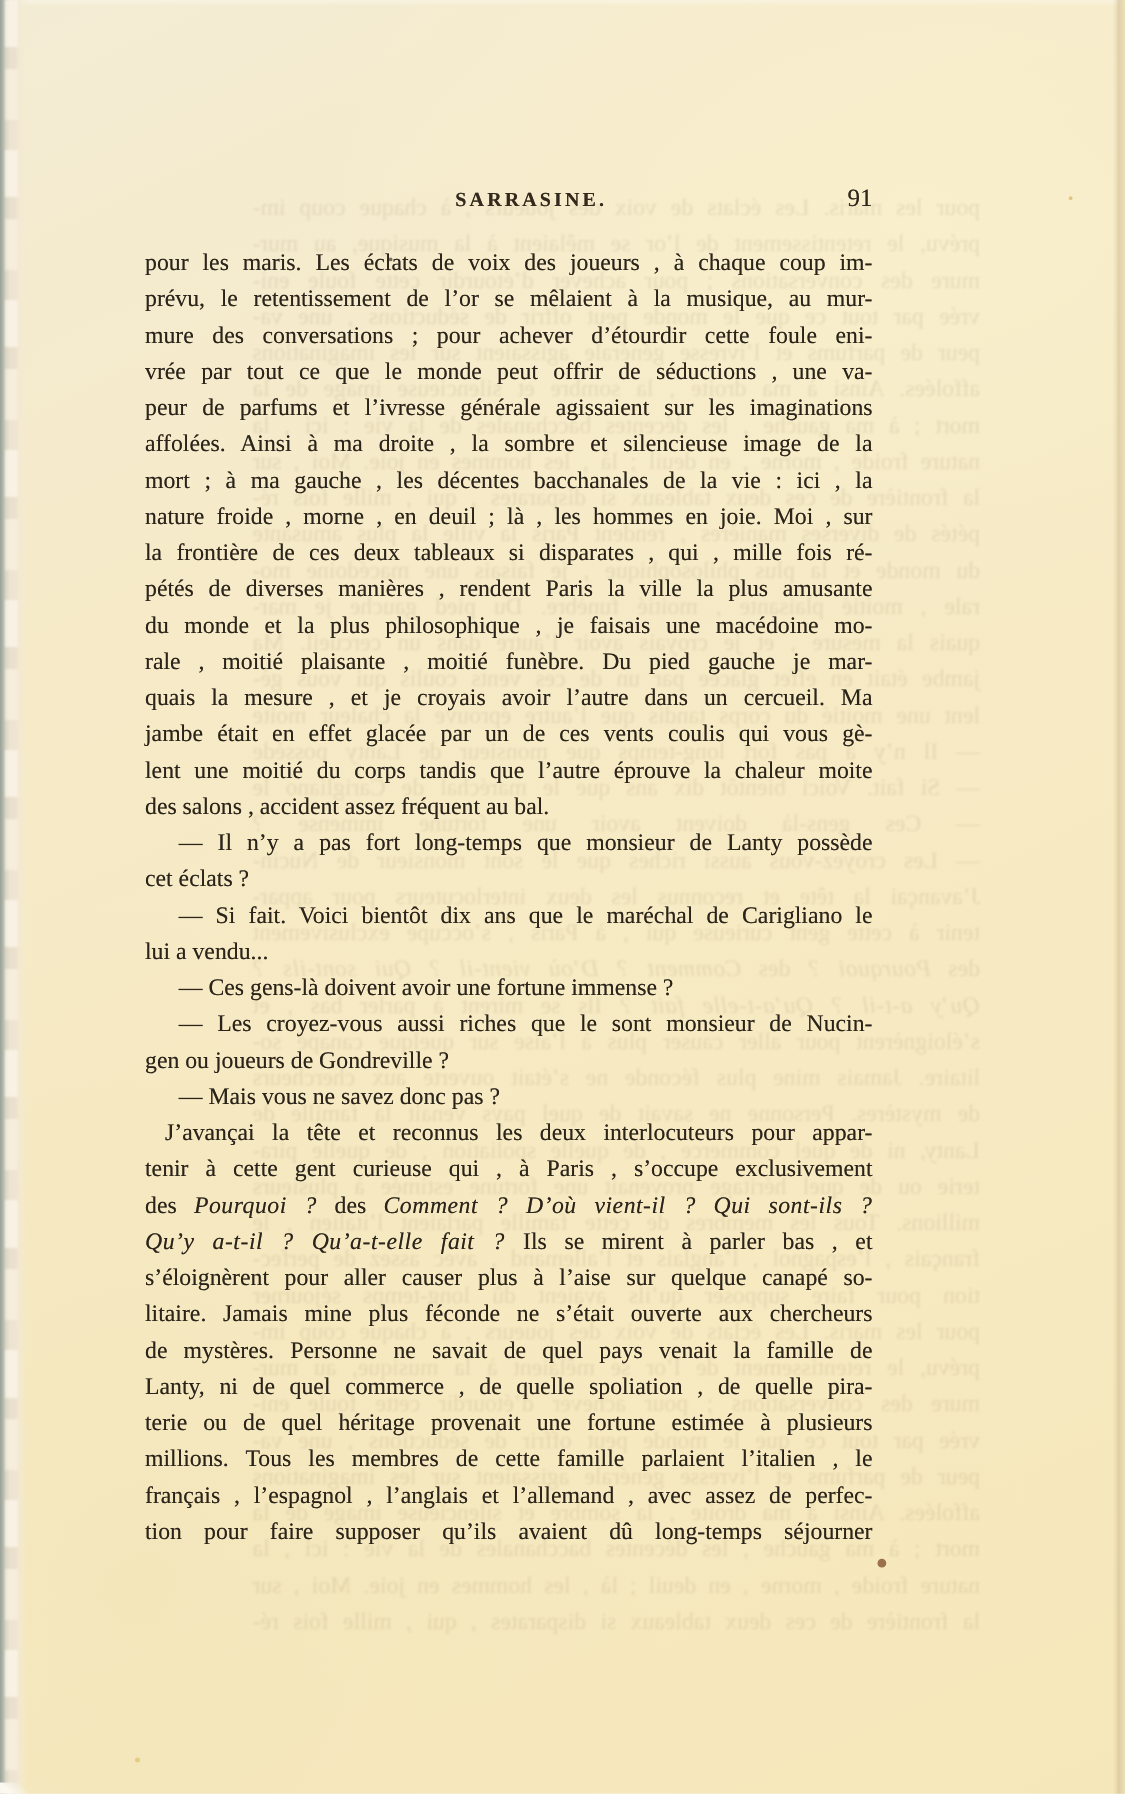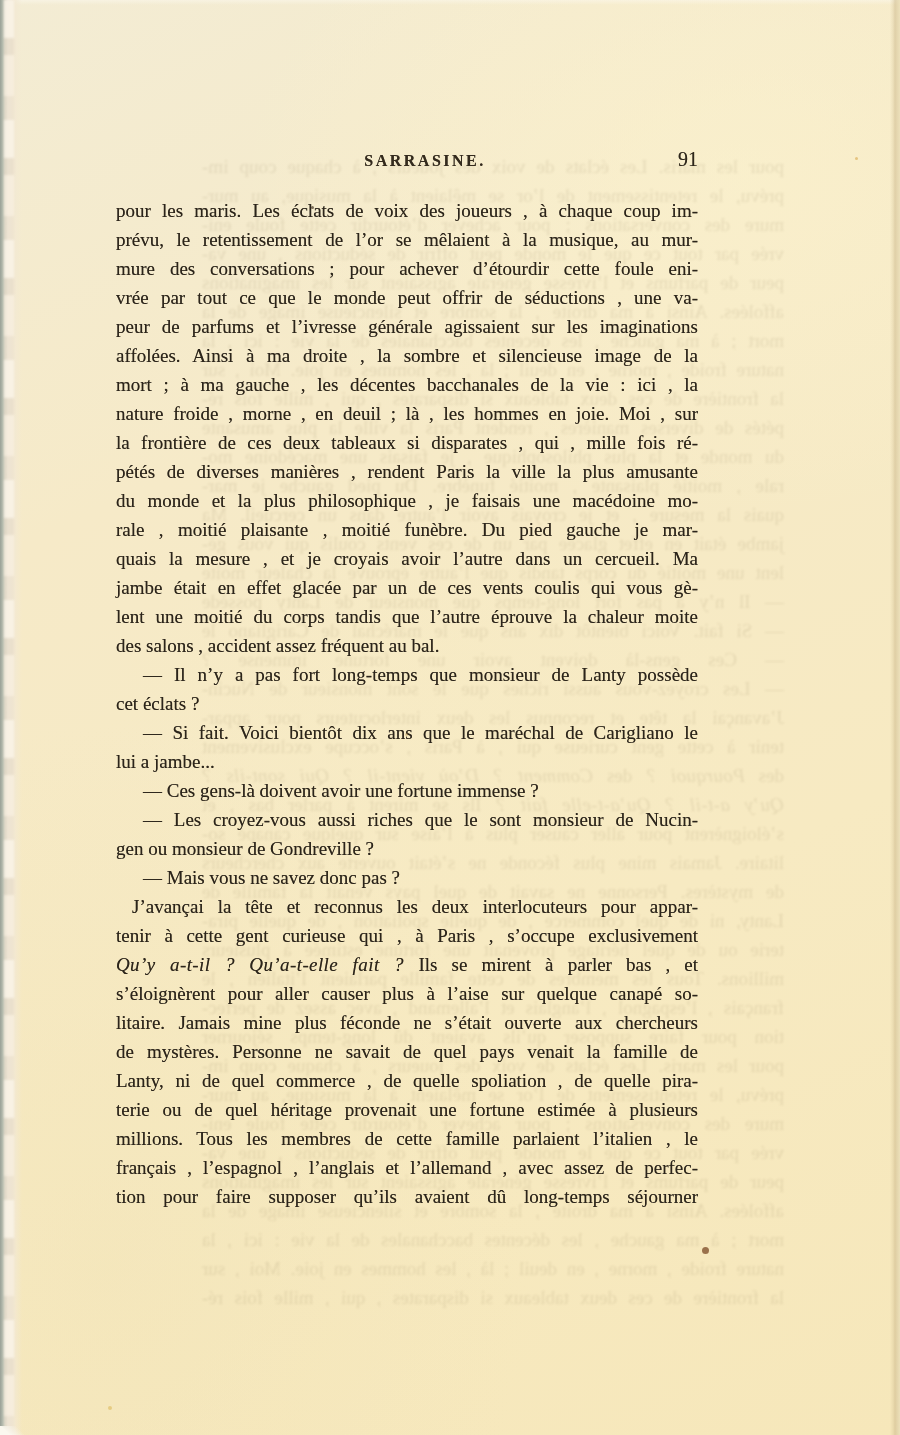--- a/index.html
+++ b/index.html
@@ -153,27 +153,28 @@
       <div class="line j"><span class="rm">pétés de diverses manières , rendent Paris la ville la plus amusante</span></div>
       <div class="line j"><span class="rm">du monde et la plus philosophique , je faisais une macédoine mo-</span></div>
       <div class="line j"><span class="rm">rale , moitié plaisante , moitié funèbre. Du pied gauche je mar-</span></div>
       <div class="line j"><span class="rm">quais la mesure , et je croyais avoir l’autre dans un cercueil. Ma</span></div>
       <div class="line j"><span class="rm">jambe était en effet glacée par un de ces vents coulis qui vous gè-</span></div>
       <div class="line j"><span class="rm">lent une moitié du corps tandis que l’autre éprouve la chaleur moite</span></div>
       <div class="line"><span class="rm">des salons , accident assez fréquent au bal.</span></div>
       <div class="line j ind-d"><span class="rm">— Il n’y a pas fort long-temps que monsieur de Lanty possède</span></div>
       <div class="line"><span class="rm">cet éclats ?</span></div>
       <div class="line j ind-d"><span class="rm">— Si fait. Voici bientôt dix ans que le maréchal de Carigliano le</span></div>
-      <div class="line"><span class="rm">lui a jambe...</span></div>
+      <div class="line"><span class="rm">lui a vendu...</span></div>
       <div class="line ind-d"><span class="rm">— Ces gens-là doivent avoir une fortune immense ?</span></div>
       <div class="line j ind-d"><span class="rm">— Les croyez-vous aussi riches que le sont monsieur de Nucin-</span></div>
-      <div class="line"><span class="rm">gen ou monsieur de Gondreville ?</span></div>
+      <div class="line"><span class="rm">gen ou joueurs de Gondreville ?</span></div>
       <div class="line ind-d"><span class="rm">— Mais vous ne savez donc pas ?</span></div>
       <div class="line j ind-p"><span class="rm">J’avançai la tête et reconnus les deux interlocuteurs pour appar-</span></div>
       <div class="line j"><span class="rm">tenir à cette gent curieuse qui , à Paris , s’occupe exclusivement</span></div>
+      <div class="line j"><span class="rm">des </span><span class="it">Pourquoi ? </span><span class="rm">des </span><span class="it">Comment ? D’où vient-il ? Qui sont-ils ?</span></div>
       <div class="line j"><span class="it">Qu’y a-t-il ? Qu’a-t-elle fait ? </span><span class="rm">Ils se mirent à parler bas , et</span></div>
       <div class="line j"><span class="rm">s’éloignèrent pour aller causer plus à l’aise sur quelque canapé so-</span></div>
       <div class="line j"><span class="rm">litaire. Jamais mine plus féconde ne s’était ouverte aux chercheurs</span></div>
       <div class="line j"><span class="rm">de mystères. Personne ne savait de quel pays venait la famille de</span></div>
       <div class="line j"><span class="rm">Lanty, ni de quel commerce , de quelle spoliation , de quelle pira-</span></div>
       <div class="line j"><span class="rm">terie ou de quel héritage provenait une fortune estimée à plusieurs</span></div>
       <div class="line j"><span class="rm">millions. Tous les membres de cette famille parlaient l’italien , le</span></div>
       <div class="line j"><span class="rm">français , l’espagnol , l’anglais et l’allemand , avec assez de perfec-</span></div>
       <div class="line j"><span class="rm">tion pour faire supposer qu’ils avaient dû long-temps séjourner</span></div>
     </div>

